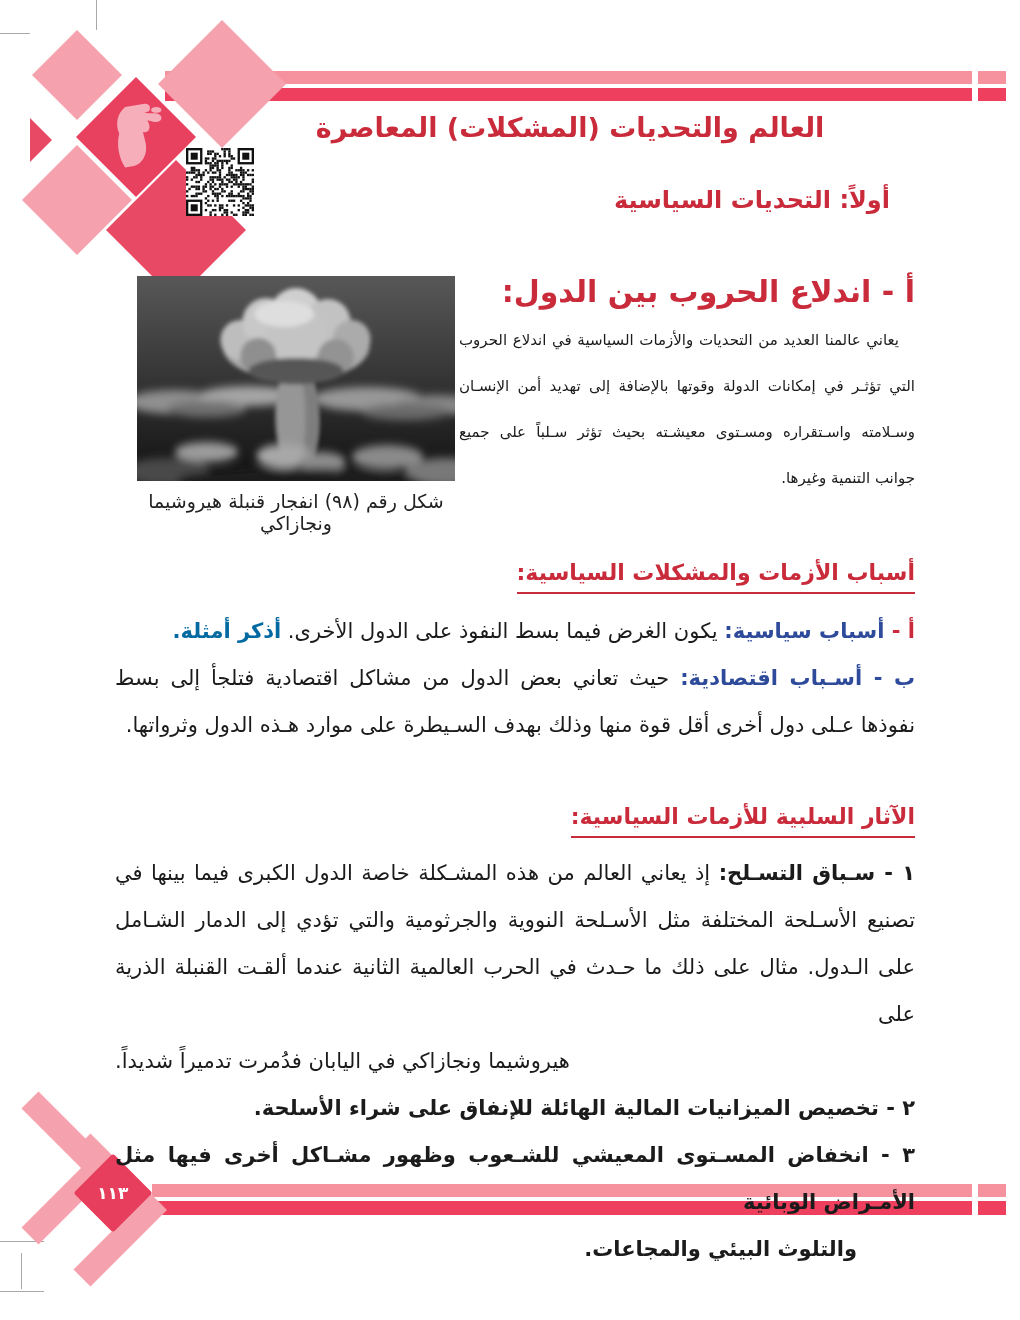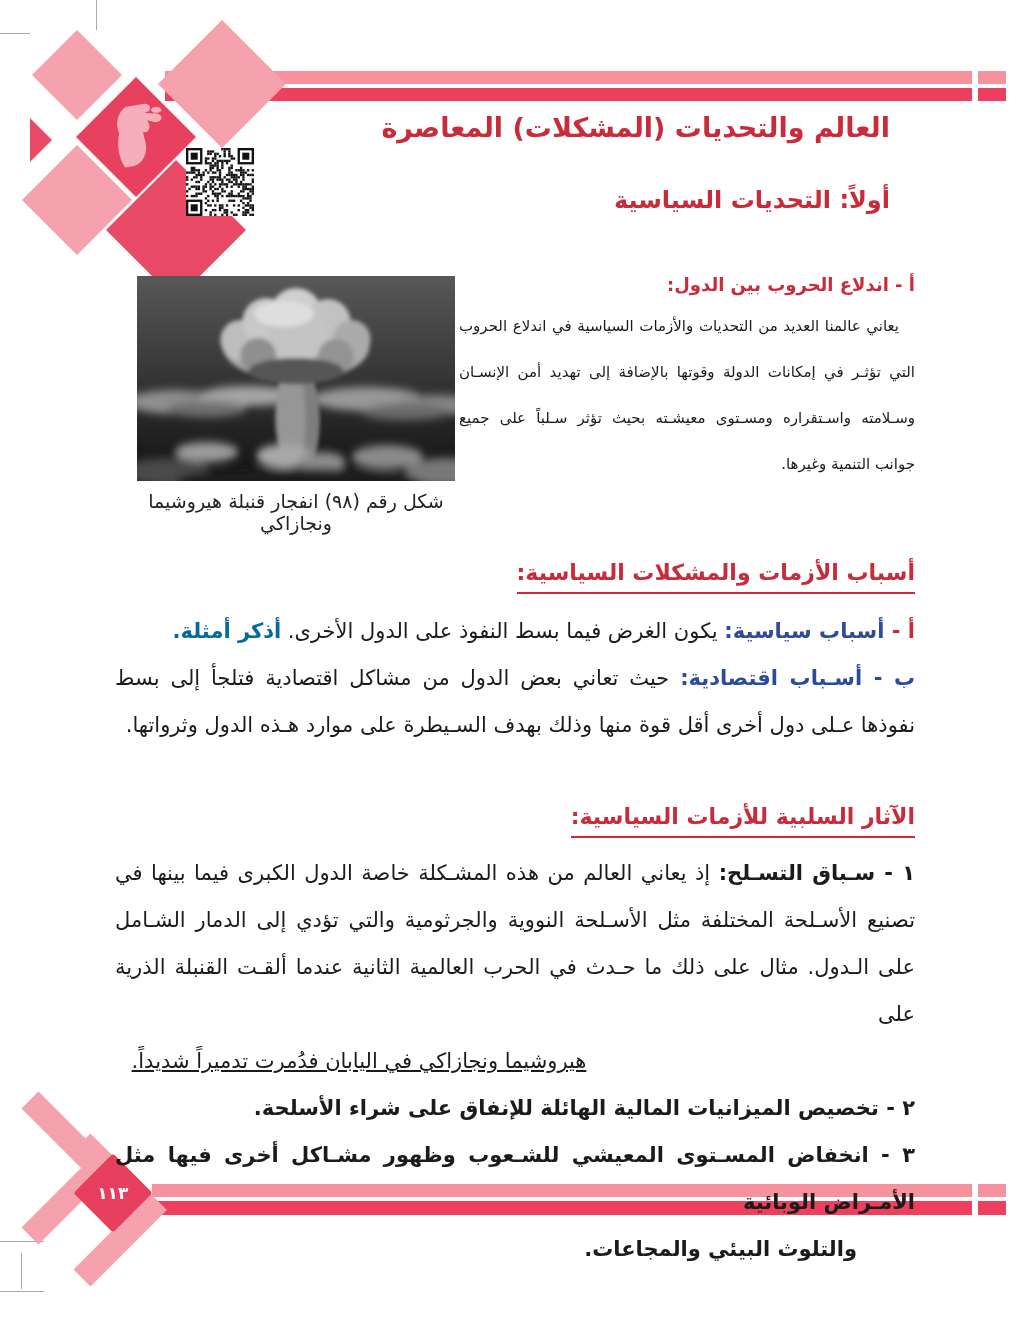--- a/index.html
+++ b/index.html
@@ -20,55 +20,55 @@
   .page-diamond{
     position:absolute;left:85px;top:1165px;width:56px;height:56px;
     background:#e63e5c;transform:rotate(45deg);border-radius:3px;
     display:flex;align-items:center;justify-content:center;
   }
   .page-diamond span{
     transform:rotate(-45deg);color:#fff;font-size:17px;font-weight:bold;letter-spacing:1px;
   }
   
   .page-title{
-    position:absolute;left:250px;top:112px;width:640px;text-align:right;
+    position:absolute;left:250px;top:112px;width:640px;text-align:center;
     font-size:27px;font-weight:bold;color:#c92b3b;direction:rtl;
   }
   .page-subtitle{
     position:absolute;left:250px;top:186px;width:640px;
     font-size:24px;font-weight:bold;color:#c92b3b;direction:rtl;
   }
   .qr{position:absolute;left:186px;top:148px;width:68px;height:68px;}
   
   .figure{position:absolute;left:137px;top:276px;width:318px;}
   .photo-svg{display:block;width:318px;height:205px;}
   .figure-caption{
     margin-top:9px;text-align:center;direction:rtl;font-size:19px;color:#222;
   }
   .war-col{position:absolute;right:105px;top:274px;width:456px;direction:rtl;}
-  .war-heading{font-size:18px;font-weight:bold;color:#c92b3b;text-align:right;margin:0 0 8px 0;}
+  .war-heading{font-size:30px;font-weight:bold;color:#c92b3b;text-align:right;margin:0 0 8px 0;}
   .war-par{font-size:15px;line-height:46px;text-align:justify;text-indent:16px;margin:0;}
   .section{position:absolute;right:105px;width:800px;direction:rtl;}
   .causes{top:560px;}
   .effects{top:804px;}
   .sec-heading{text-align:right;margin:0;}
   .sec-heading span{
     display:inline-block;font-size:22px;font-weight:bold;color:#c92b3b;
     border-bottom:2px solid #c92b3b;padding-bottom:7px;
   }
   .body-line{font-size:21px;line-height:47px;margin:0;}
   .justify{text-align:justify;}
   .lead-blue{color:#2e4a9b;font-weight:bold;}
   .lead-red{color:#c92b3b;font-weight:bold;}
   .tail-red{color:#0369a1;font-weight:bold;margin-left:9px;}
   .lead-bold{font-weight:bold;}
   .cause-a{margin-top:14px;}
   .pad-action{padding-right:135px;text-align:right;}
   .e1{margin-top:12px;}
-  .e1-last{text-align:center;padding-right:312px;text-decoration:underline;}
+  .e1-last{text-align:left;padding-right:312px;}
   .e2{font-weight:bold;}
   .e3{font-weight:bold;}
   .e3-last{font-weight:bold;text-align:right;padding-right:58px;}
 </style>
 </head>
 <body>
 
 <div class="page">
 
   <div class="crop" style="left:96px;top:0;width:1px;height:30px;"></div>

